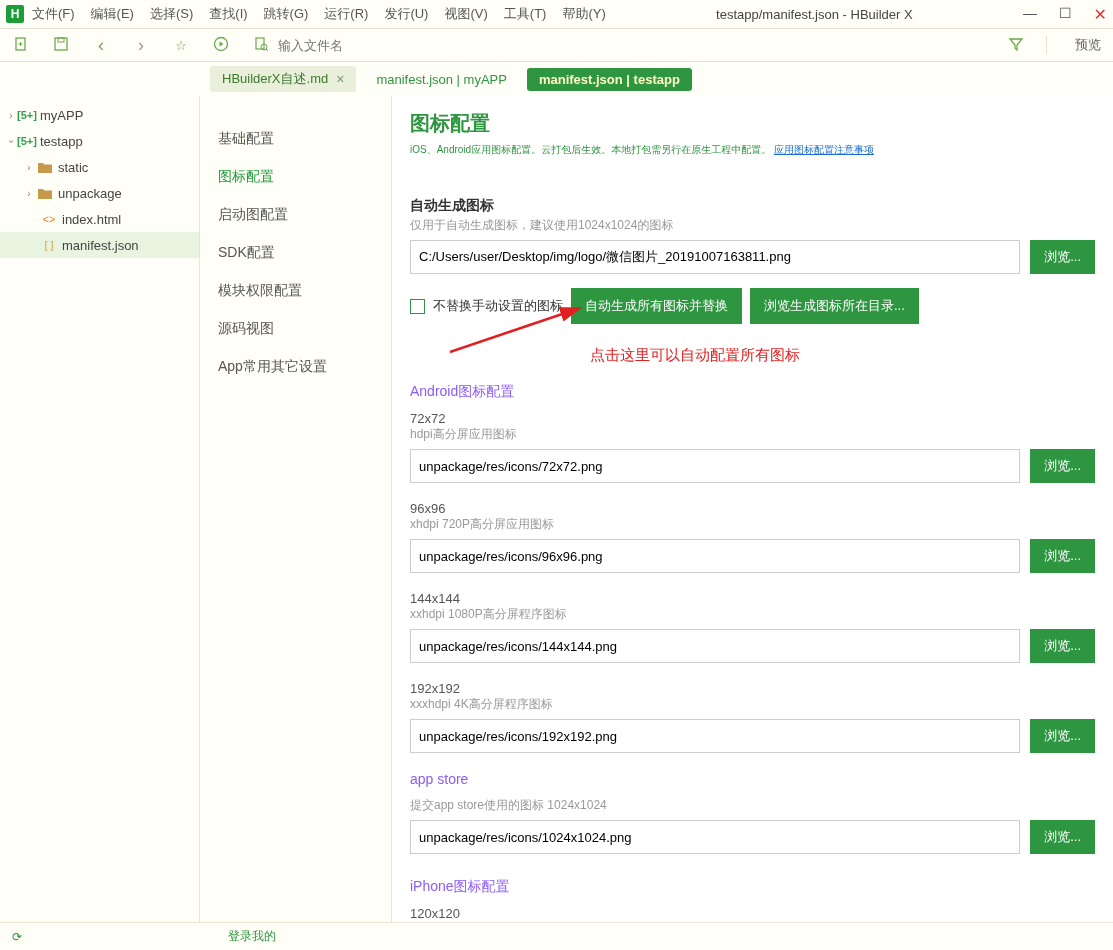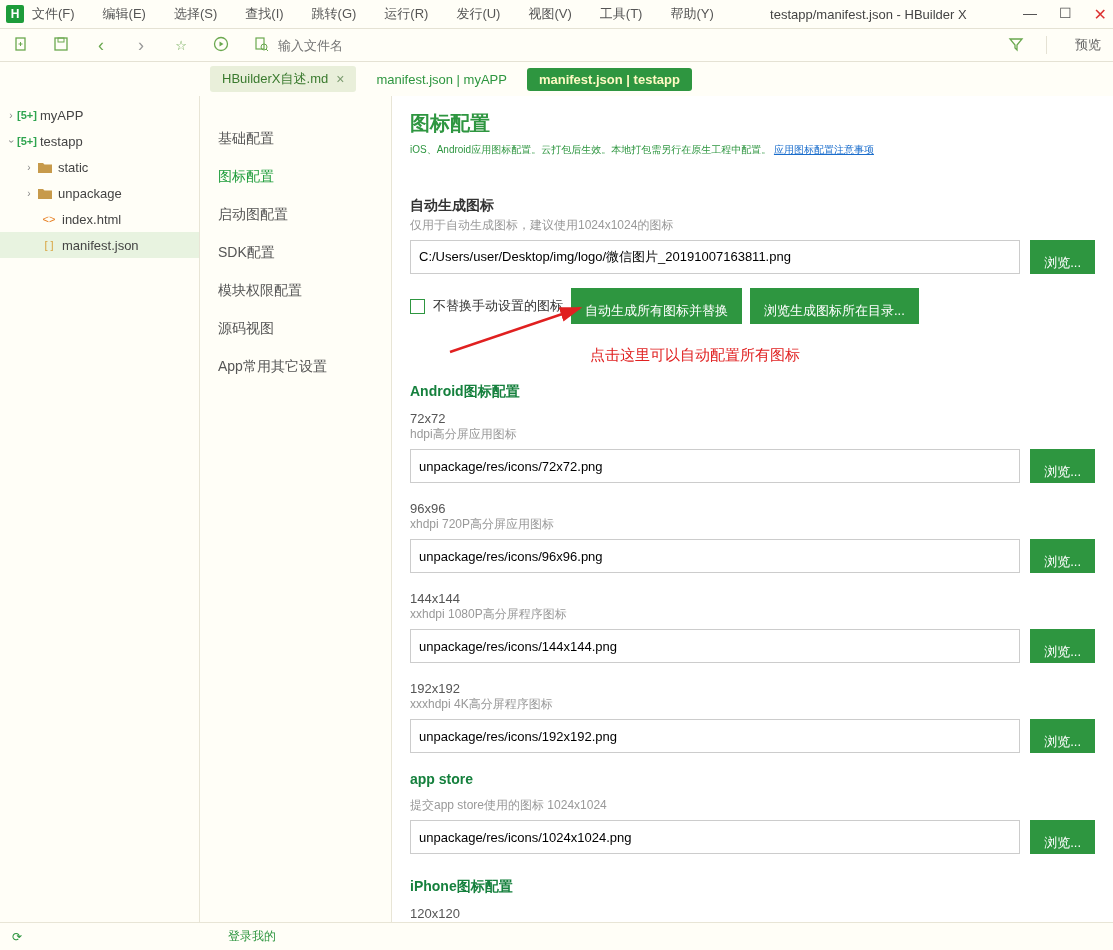--- a/index.html
+++ b/index.html
@@ -1,21 +1,21 @@
 <!DOCTYPE html>
 <html><head>
 <meta charset="utf-8">
 <style>
 * { margin:0; padding:0; box-sizing:border-box; font-family:"Microsoft YaHei",Arial,sans-serif; }
 body { width:1113px; height:950px; background:#fffef7; overflow:hidden; position:relative; font-size:13px; color:#333; }
 
 
 .titlebar { height:28px; display:flex; align-items:center; padding:0 6px; background:#fffef7; }
 .titlebar .logo { width:18px; height:18px; background:#1d9c3a; color:#fff; display:flex; align-items:center; justify-content:center; font-weight:bold; border-radius:2px; font-size:12px; margin-right:8px; }
-.titlebar .menu { display:flex; gap:28px; color:#555; }
+.titlebar .menu { display:flex; gap:16px; color:#555; }
 .titlebar .menu span { cursor:default; }
 .titlebar .title { flex:1; text-align:center; color:#444; }
 .titlebar .winctrl { display:flex; gap:22px; color:#555; font-size:14px; }
 .titlebar .winctrl .close { color:#d33; font-size:16px; }
 
 
 .toolbar { height:34px; border-top:1px solid #e5e2d4; border-bottom:1px solid #e5e2d4; display:flex; align-items:center; padding:0 12px; gap:22px; color:#6aa84f; background:#fffef7; }
 .toolbar .ico { width:18px; text-align:center; cursor:pointer; }
 .toolbar .arrow-back { color:#6aa84f; font-size:18px; }
 .toolbar .arrow-fwd { color:#999; font-size:18px; }
@@ -58,29 +58,29 @@
 
 .content-inner { padding:14px 18px 24px 18px; }
 .h-title { color:#2e9640; font-size:20px; font-weight:600; margin-bottom:6px; }
 .h-sub { color:#2e9640; font-size:10px; margin-bottom:40px; }
 .h-sub a { color:#1a6dcc; text-decoration:underline; }
 
 .sec-title { color:#333; font-size:14px; font-weight:600; margin-bottom:2px; }
 .sec-help { color:#999; font-size:12px; margin-bottom:6px; }
 .row { display:flex; gap:10px; align-items:center; margin-bottom:14px; }
 .row input[type=text] { flex:1; height:34px; border:1px solid #ccc; padding:2px 8px; font-size:13px; background:#fff; }
-.row .btn, .btn-g { height:34px; background:#2e9640; color:#fff; border:0; padding:14px 14px; cursor:pointer; font-size:13px; }
+.row .btn, .btn-g { height:34px; background:#2e9640; color:#fff; border:0; padding:8px 14px; cursor:pointer; font-size:13px; }
 .chk-row { display:flex; align-items:center; gap:8px; margin-bottom:22px; }
 .chk-row .chk { width:15px; height:15px; border:1.5px solid #2e9640; }
 .btn-sm { height:36px; }
 
 .annot { color:#e02020; font-size:15px; position:relative; margin:6px 0 18px 180px; }
 .arrow-svg { position:absolute; left:-150px; top:-44px; }
 
-.sub-h { font-weight:700; color:#15803d; margin:12px 0 10px 0; font-size:14px; }
+.sub-h { font-weight:400; color:#8b5cf6; margin:12px 0 10px 0; font-size:14px; }
 .icon-block { margin-bottom:18px; }
 .sz { font-size:13px; color:#555; }
 
 .watermark { position:absolute; right:12px; bottom:8px; color:#ccc; font-size:12px; font-style:italic; pointer-events:none; }
 
 
 .status { position:absolute; bottom:0; left:0; right:0; height:28px; border-top:1px solid #e8e5d6; background:#fffef7; display:flex; align-items:center; padding:0 12px; color:#2e9640; font-size:12px; gap:8px; }
 .status .sync { color:#2e9640; }
 .status .rest { margin-left:190px; color:#2e9640; font-size:12px; }
 

